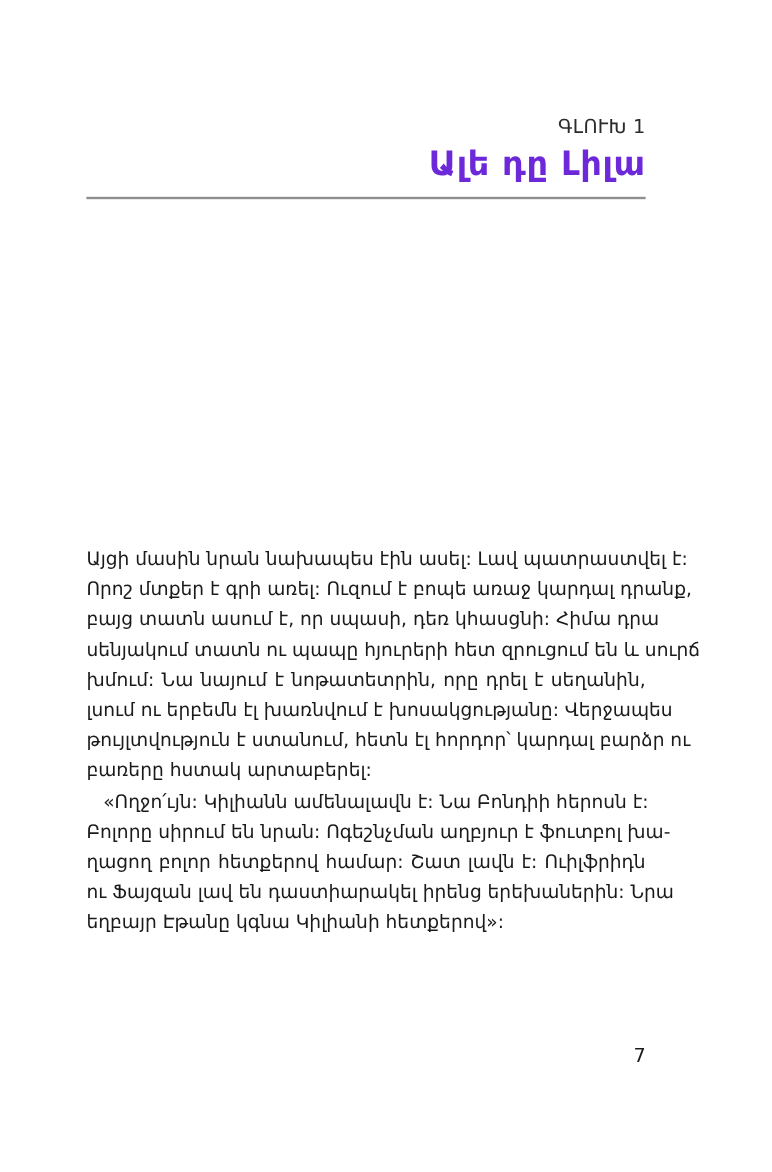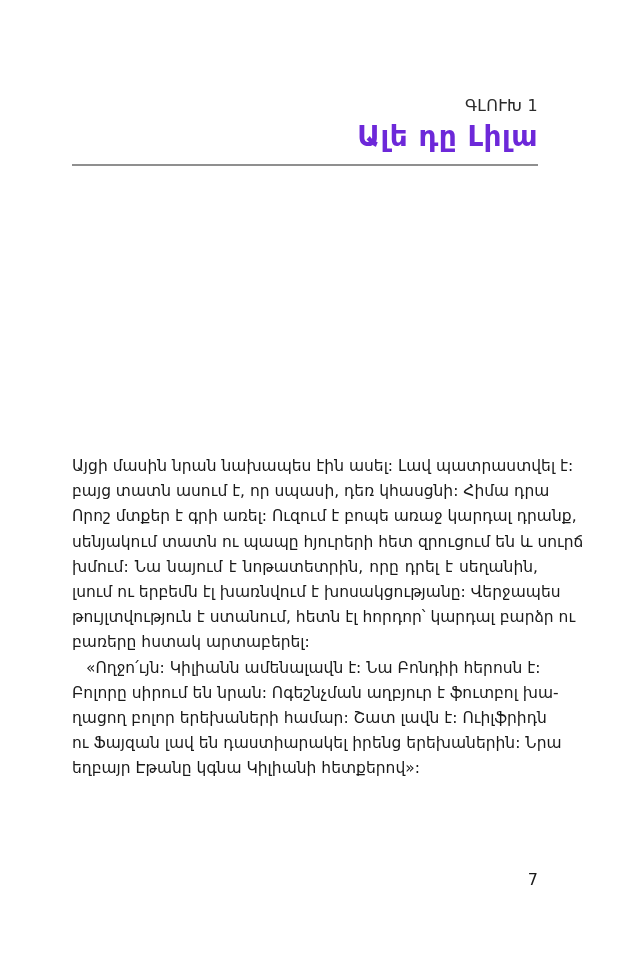--- a/index.html
+++ b/index.html
@@ -97,32 +97,32 @@
   <div class="chapter-header">
     <div class="chapter-label">ԳԼՈՒԽ 1</div>
     <div class="chapter-title">Ալե դը Լիլա</div>
   </div>
 
   <div class="chapter-rule"></div>
 
   <div class="body-text">
     <div class="para">
       <span class="line">Այցի մասին նրան նախապես էին ասել: Լավ պատրաստվել է:</span>
+      <span class="line">Որոշ մտքեր է գրի առել: Ուզում է բոպե առաջ կարդալ դրանք,</span>
       <span class="line">բայց տատն ասում է, որ սպասի, դեռ կհասցնի: Հիմա դրա</span>
-      <span class="line">Որոշ մտքեր է գրի առել: Ուզում է բոպե առաջ կարդալ դրանք,</span>
       <span class="line">սենյակում տատն ու պապը հյուրերի հետ զրուցում են և սուրճ</span>
       <span class="line">խմում: Նա նայում է նոթատետրին, որը դրել է սեղանին,</span>
       <span class="line">լսում ու երբեմն էլ խառնվում է խոսակցությանը: Վերջապես</span>
       <span class="line">թույլտվություն է ստանում, հետն էլ հորդոր՝ կարդալ բարձր ու</span>
       <span class="line last">բառերը հստակ արտաբերել:</span>
     </div>
     <div class="para">
       <span class="line indent">«Ողջո՛ւյն: Կիլիանն ամենալավն է: Նա Բոնդիի հերոսն է:</span>
       <span class="line">Բոլորը սիրում են նրան: Ոգեշնչման աղբյուր է ֆուտբոլ խա-</span>
-      <span class="line">ղացող բոլոր երեխաների համար: Շատ լավն է: Ուիլֆրիդն</span>
+      <span class="line">ղացող բոլոր հետքերով համար: Շատ լավն է: Ուիլֆրիդն</span>
       <span class="line">ու Ֆայզան լավ են դաստիարակել իրենց երեխաներին: Նրա</span>
       <span class="line last">եղբայր Էթանը կգնա Կիլիանի հետքերով»:</span>
     </div>
   </div>
 
   <div class="page-number">7</div>
 
 </div>
 
 </body></html>

